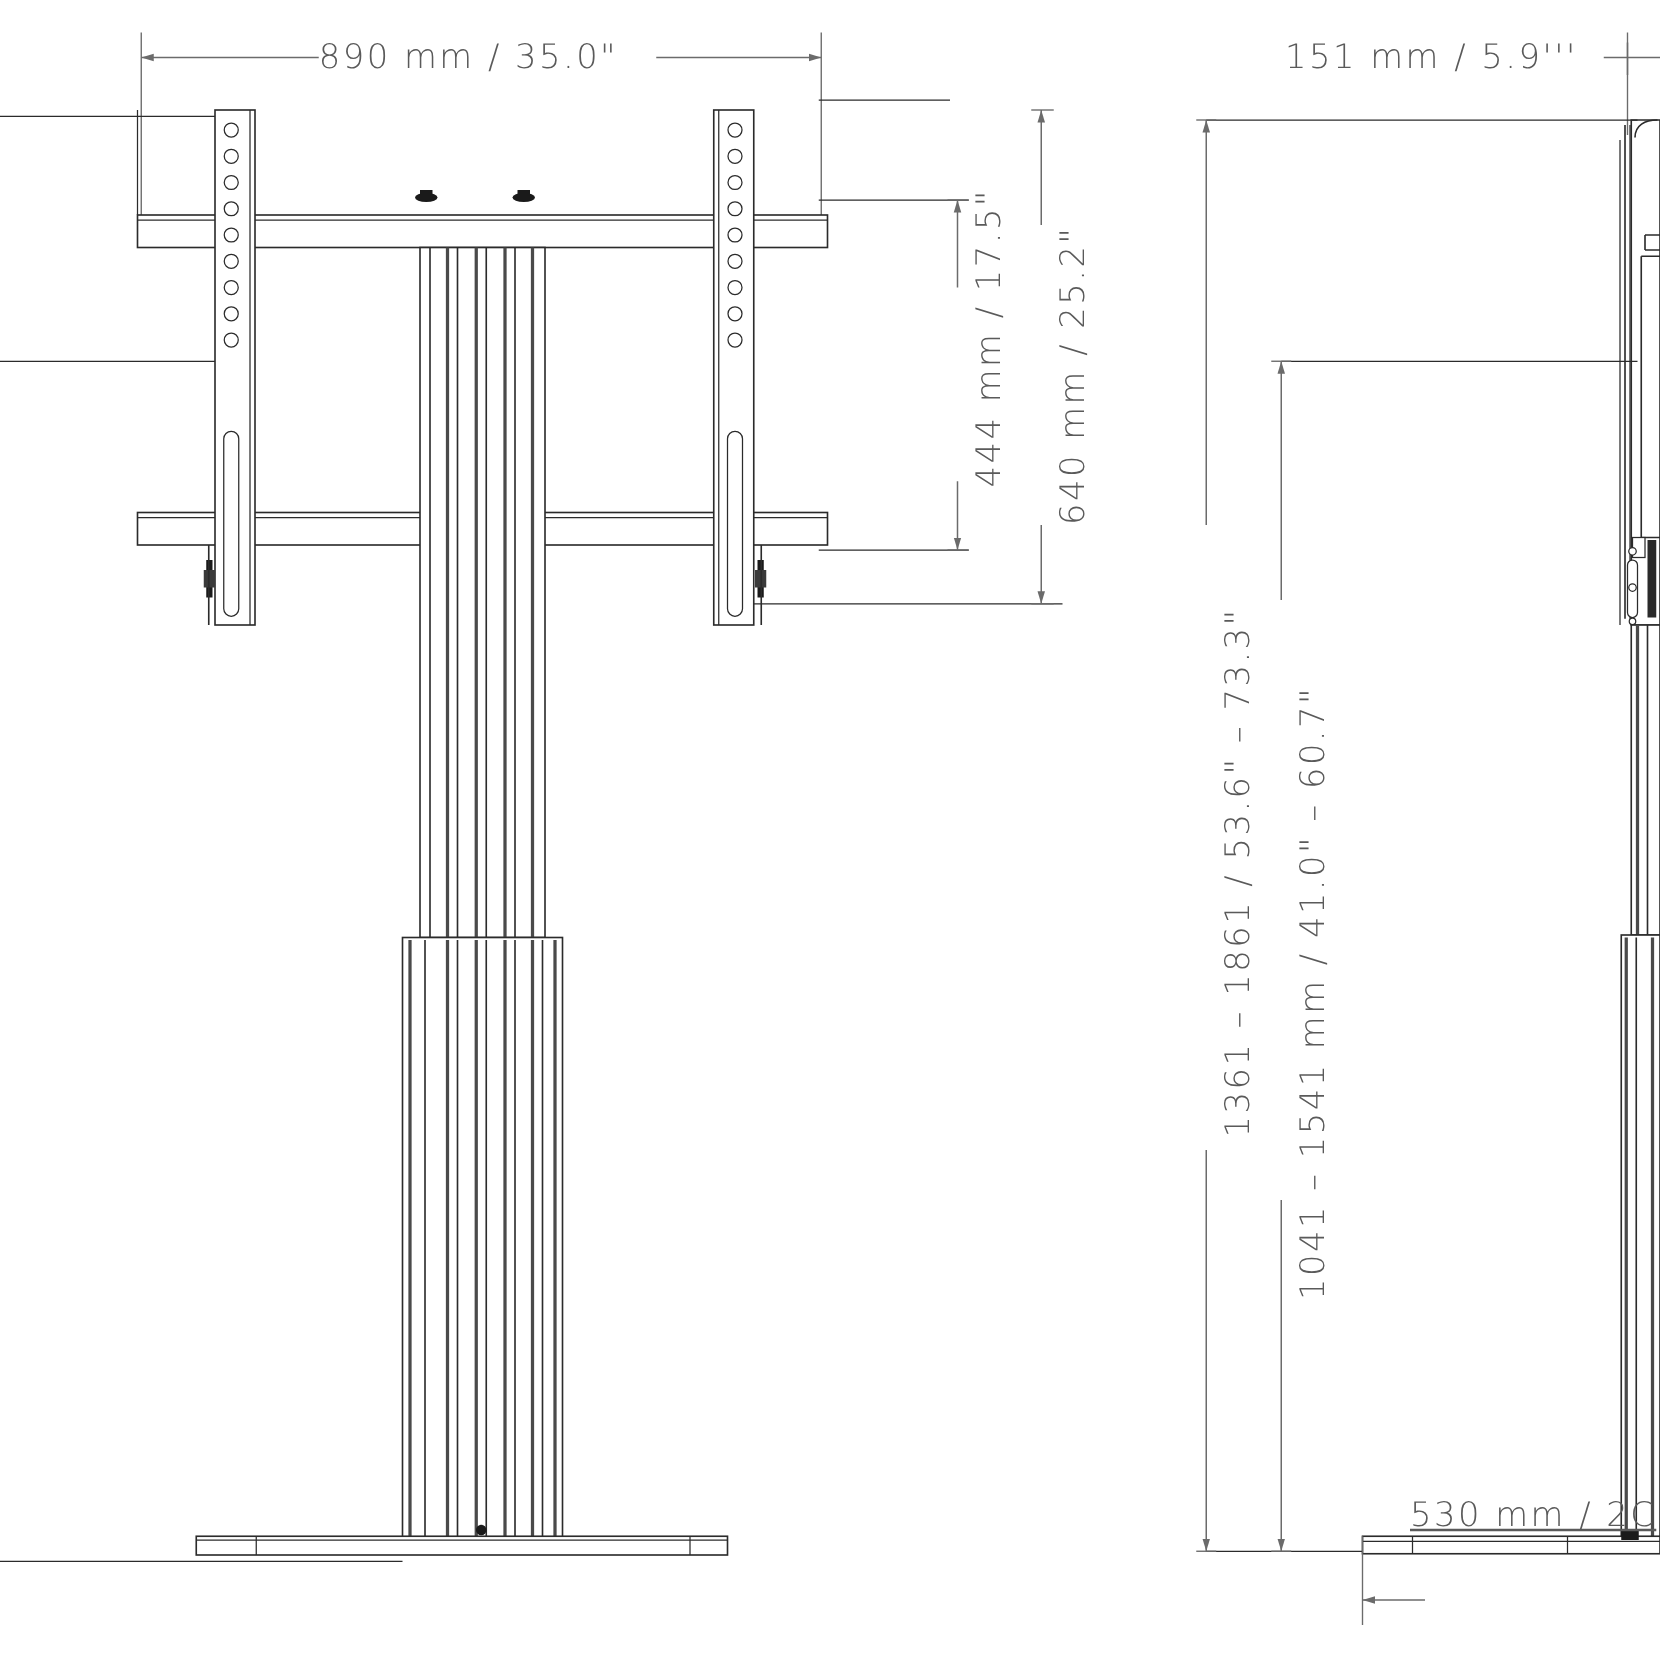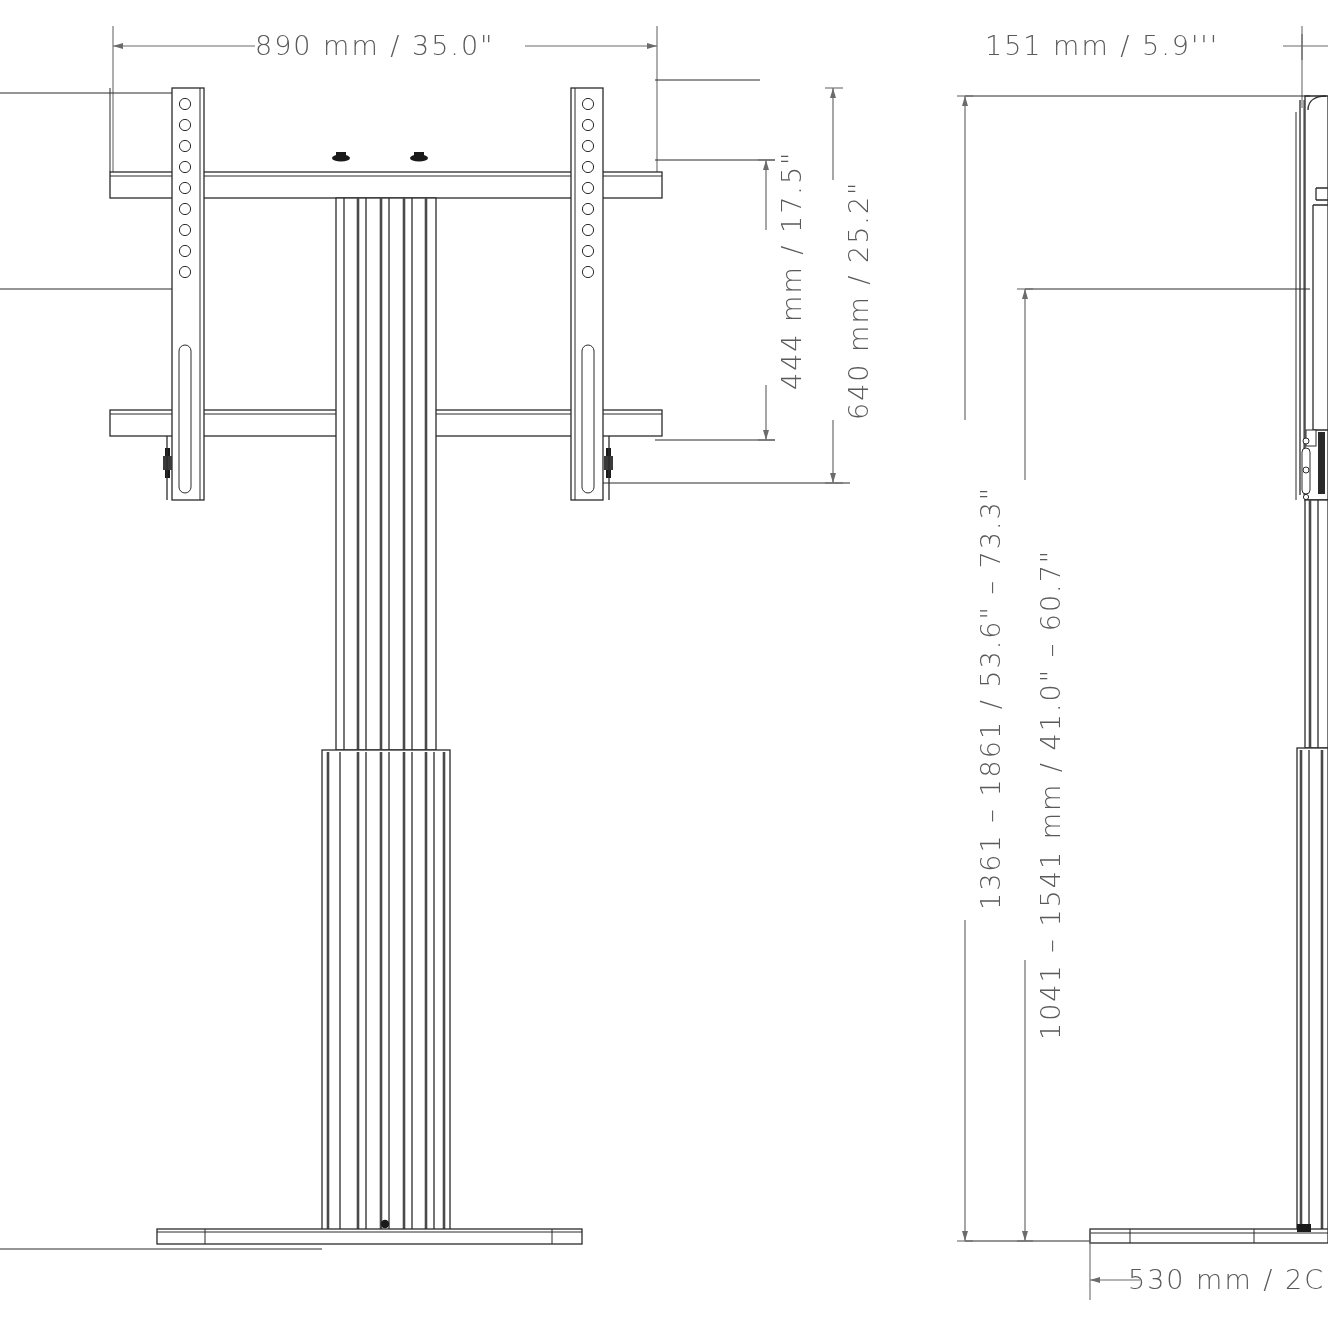--- a/index.html
+++ b/index.html
@@ -250,25 +250,25 @@
 
     <g>
       <line class="dimx" x1="1090" y1="1229" x2="1090" y2="1300"></line>
       <line class="dim" x1="1090" y1="1280" x2="1140" y2="1280" marker-start="url(#arL)"></line>
     </g>
 
   </svg>
 
   <div class="dimtext" style="left:255px; top:30px;">890  mm  /  35.0"</div>
 
-  <div class="dimtext" style="left:985px; top:30px;">151  mm  /  5.9'''</div>
+  <div class="dimtext" style="left:1028px; top:30px;">151  mm  /  5.9'''</div>
 
   <div class="dimtext vtext" style="left:776px; top:390px; transform:rotate(-90deg);">444  mm  /  17.5"</div>
 
   <div class="dimtext vtext" style="left:843px; top:420px; transform:rotate(-90deg);">640  mm  /  25.2"</div>
 
   <div class="dimtext vtext" style="left:975px; top:910px; transform:rotate(-90deg);">1361  –  1861  /  53.6"  –  73.3"</div>
 
   <div class="dimtext vtext" style="left:1035px; top:1040px; transform:rotate(-90deg);">1041  –  1541 mm  /  41.0"  –  60.7"</div>
 
-  <div class="dimtext" style="left:1128px; top:1264px;">530  mm  /  2C</div>
+  <div class="dimtext" style="left:1128px; top:1197px;text-decoration:underline;">530  mm  /  2C</div>
 
 </div>
 
 </body></html>

